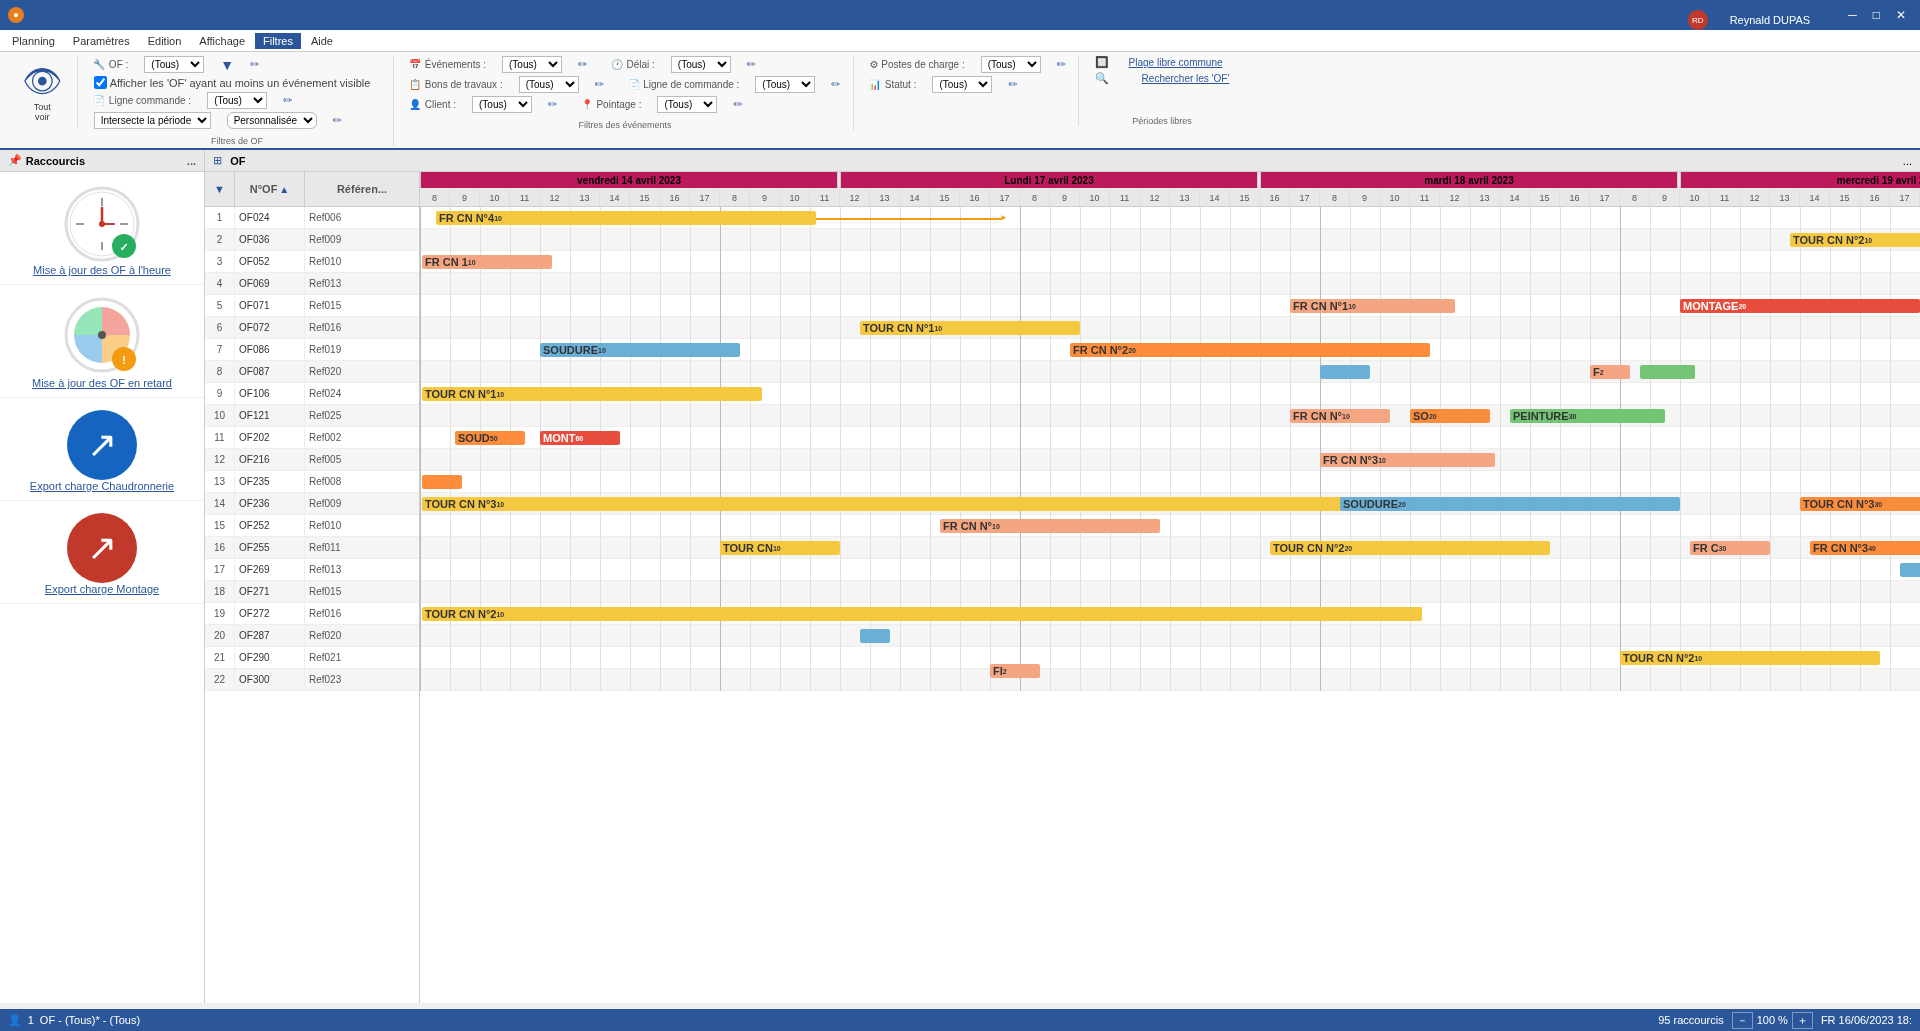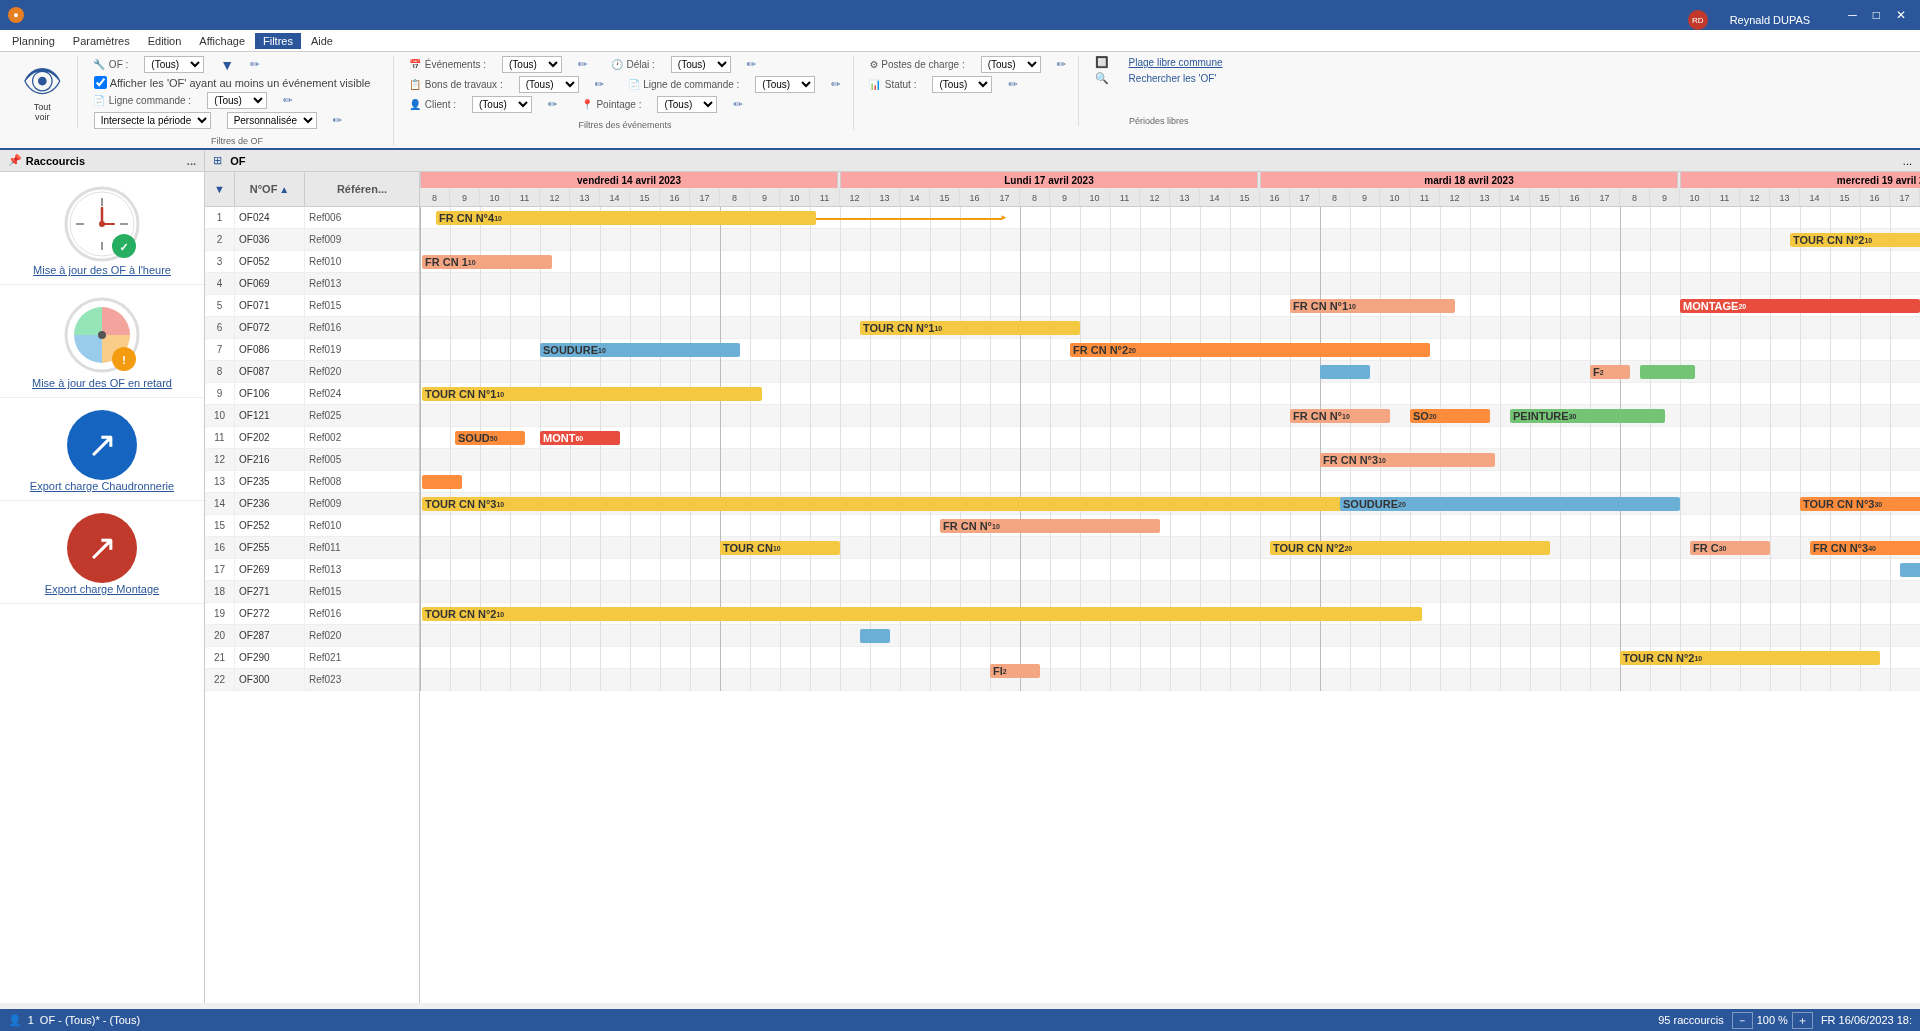--- a/index.html
+++ b/index.html
@@ -175,21 +175,21 @@
       position: absolute;
       top: 0;
       height: 16px;
       border-right: 1px solid #ccc;
       border-left: 1px solid #ccc;
       display: flex;
       align-items: center;
       justify-content: center;
       font-size: 10px;
       font-weight: bold;
-      background: #fca5a5;
+      background: #be185d;
     }
     .hour-header {
       position: absolute;
       top: 17px;
       height: 18px;
       display: flex;
       align-items: center;
       justify-content: center;
       font-size: 9px;
       color: #555;
@@ -350,21 +350,21 @@
       <span class="ribbon-label">📄 Ligne commande :</span>
       <select class="ribbon-select">
         <option>(Tous)</option>
       </select>
       <span style="font-size:11px;color:#2b579a;cursor:pointer;">✏</span>
     </div>
     <div class="ribbon-row">
       <select class="ribbon-select" style="min-width:110px;">
         <option>Intersecte la période</option>
       </select>
-      <select class="ribbon-select" style="min-width:90px;">
+      <select class="ribbon-select" style="min-width:90px;border-radius:6px;">
         <option>Personnalisée</option>
       </select>
       <span style="font-size:11px;color:#2b579a;cursor:pointer;">✏</span>
     </div>
     <div class="ribbon-group-title">Filtres de OF</div>
   </div>
 
   <div class="ribbon-group" style="min-width:380px;">
     <div class="ribbon-row">
       <span class="ribbon-label">📅 Événements :</span>
@@ -407,21 +407,21 @@
     <div class="ribbon-group-title"></div>
   </div>
 
   <div class="ribbon-group">
     <div class="ribbon-row">
       <span style="font-size:11px;color:#2b579a;cursor:pointer;margin-right:4px;">🔲</span>
       <span class="ribbon-label" style="cursor:pointer;color:#2b579a;text-decoration:underline;">Plage libre commune</span>
     </div>
     <div class="ribbon-row">
       <span style="font-size:11px;color:#2b579a;cursor:pointer;margin-right:4px;">🔍</span>
-      <span class="ribbon-label" style="cursor:pointer;color:#2b579a;">Rechercher les 'OF'</span>
+      <span class="ribbon-label" style="cursor:pointer;color:#2b579a;text-decoration:underline;margin-left:13px;">Rechercher les 'OF'</span>
     </div>
     <div class="ribbon-group-title">Périodes libres</div>
   </div>
 </div>
 
 <div id="content-area">
 
   <div id="left-panel">
     <div id="left-panel-header">
       <div class="panel-title">

